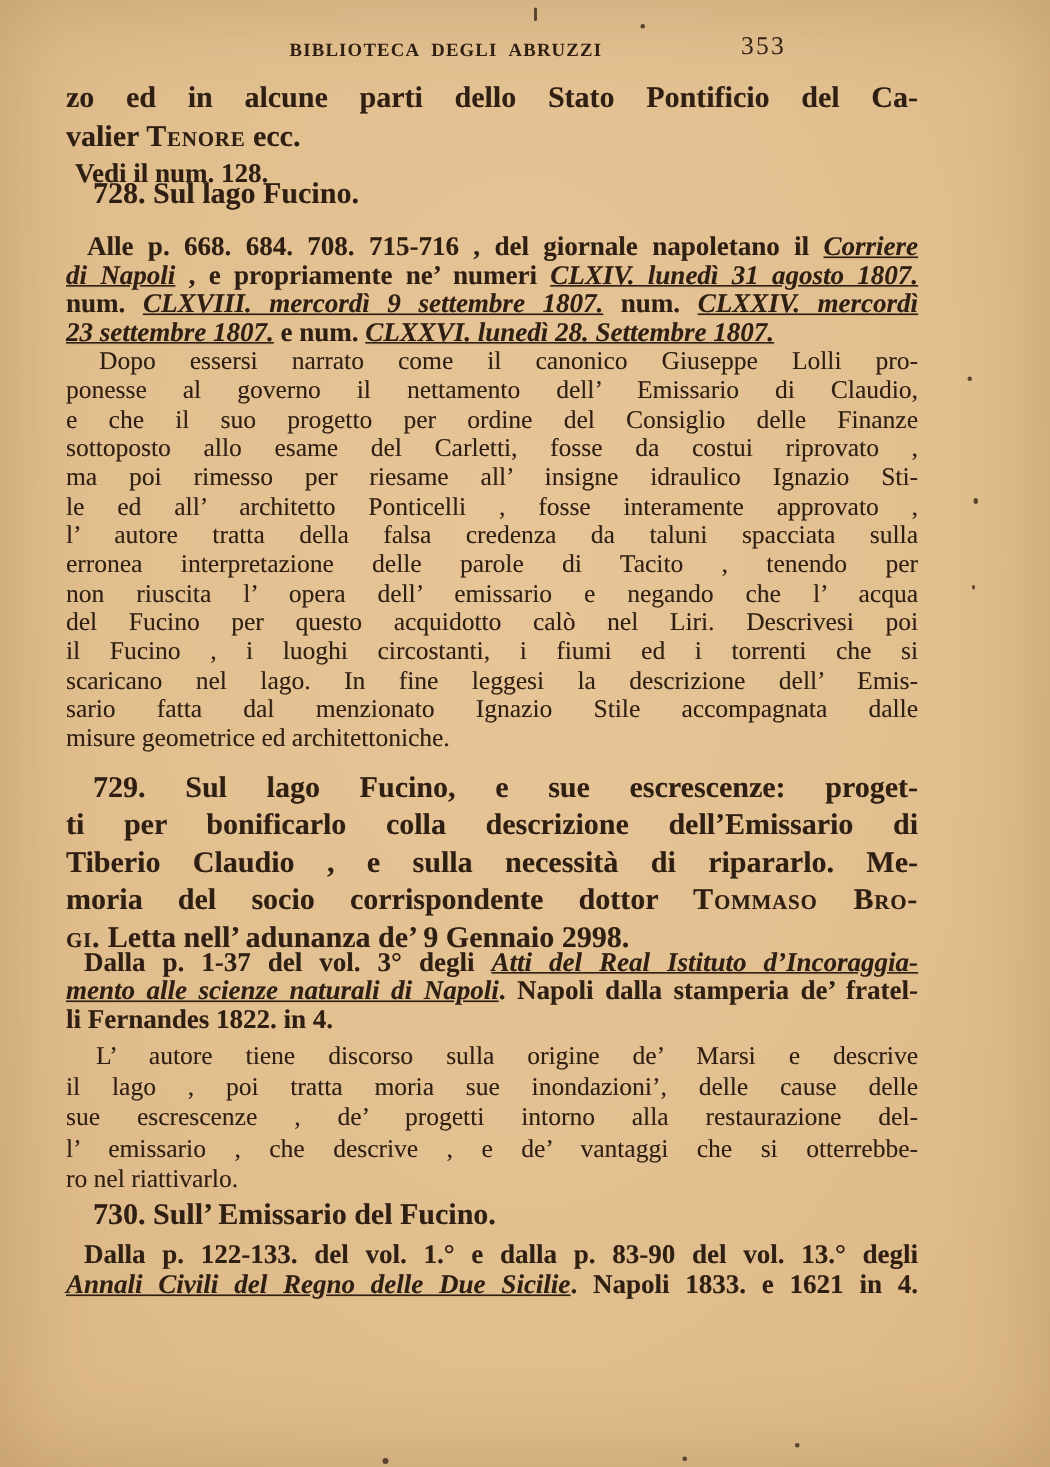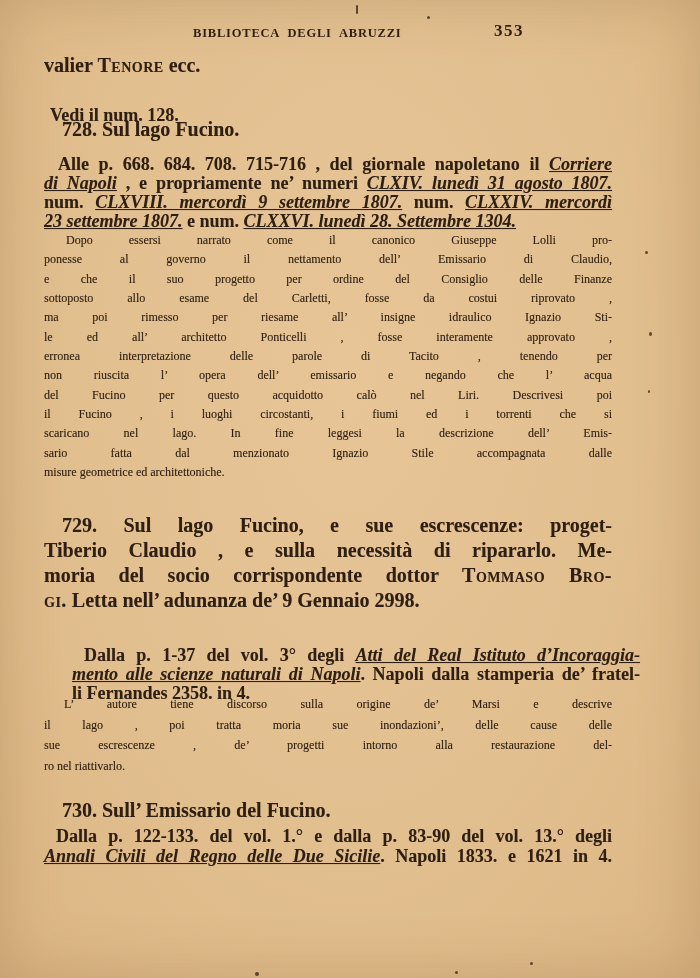--- a/index.html
+++ b/index.html
@@ -15,98 +15,102 @@
     overflow:hidden;
     box-shadow:inset 0 0 60px rgba(120,85,40,.25);
   }
   .hdr-title{
     position:absolute;left:193px;top:26px;
     font-size:12.5px;font-weight:bold;letter-spacing:.8px;word-spacing:4px;
     color:var(--ink);white-space:nowrap;
   }
   .hdr-num{
     position:absolute;left:494px;top:21px;
-    font-size:17px;font-weight:bold;letter-spacing:1.5px;color:var(--ink);
+    font-size:17px;font-weight:normal;letter-spacing:1.5px;color:var(--ink);
   }
   .block{
     position:absolute;left:44px;width:568px;
     color:var(--ink);
     line-height:var(--lh,20px);
     text-shadow:.2px .2px 0 rgba(47,31,18,.35);
   }
   .block .tl{text-align:justify;text-align-last:justify;}
   .block .tl.last{text-align-last:left;}
   .block .tl:first-child{text-indent:var(--indent,0px);}
   .large{font-size:20px;font-weight:bold;}
-  .medium{font-size:12px;}
+  .medium{font-size:17px;}
   .small{font-size:18px;font-weight:bold;}
   .i{font-style:italic;text-decoration:underline;}
   .sc{font-variant:small-caps;letter-spacing:.5px;}
   .speck{position:absolute;background:#3a2817;border-radius:50%;opacity:.8;}
 </style>
 </head>
 <body style="--paper: #e2bf8f; --ink: #2f1f12;">
 
 <div class="page">
 
   <div class="hdr-title">BIBLIOTECA DEGLI ABRUZZI</div>
   <div class="hdr-num">353</div>
 
   <div class="block large" style="top:52px;--lh:26px;--indent:0px;">
+      <div class="tl"><span>zo ed in alcune parti dello Stato Pontificio del Ca-</span></div>
       <div class="tl last"><span>valier </span><span class="sc">Tenore</span><span> ecc.</span></div>
     </div>
 
   <div class="block small" style="top:106px;--lh:19px;--indent:6px;">
       <div class="tl last"><span>Vedi il num. 128.</span></div>
     </div>
 
   <div class="block large" style="top:116px;--lh:27px;--indent:18px;">
       <div class="tl last"><span>728. Sul lago Fucino.</span></div>
     </div>
 
   <div class="block small" style="top:155px;--lh:19px;--indent:14px;">
       <div class="tl"><span>Alle p. 668. 684. 708. 715-716 , del giornale napoletano il </span><span class="i">Corriere</span></div>
       <div class="tl"><span class="i">di Napoli</span><span> , e propriamente ne’ numeri </span><span class="i">CLXIV. lunedì 31 agosto 1807.</span></div>
       <div class="tl"><span>num. </span><span class="i">CLXVIII. mercordì 9 settembre 1807.</span><span> num. </span><span class="i">CLXXIV. mercordì</span></div>
-      <div class="tl last"><span class="i">23 settembre 1807.</span><span> e num. </span><span class="i">CLXXVI. lunedì 28. Settembre 1304.</span></div>
+      <div class="tl last"><span class="i">23 settembre 1807.</span><span> e num. </span><span class="i">CLXXVI. lunedì 28. Settembre 1807.</span></div>
     </div>
 
   <div class="block medium" style="top:231px;--lh:19.35px;--indent:22px;">
       <div class="tl"><span>Dopo essersi narrato come il canonico Giuseppe Lolli pro-</span></div>
       <div class="tl"><span>ponesse al governo il nettamento dell’ Emissario di Claudio,</span></div>
       <div class="tl"><span>e che il suo progetto per ordine del Consiglio delle Finanze</span></div>
       <div class="tl"><span>sottoposto allo esame del Carletti, fosse da costui riprovato ,</span></div>
       <div class="tl"><span>ma poi rimesso per riesame all’ insigne idraulico Ignazio Sti-</span></div>
       <div class="tl"><span>le ed all’ architetto Ponticelli , fosse interamente approvato ,</span></div>
+      <div class="tl"><span>l’ autore tratta della falsa credenza da taluni spacciata sulla</span></div>
       <div class="tl"><span>erronea interpretazione delle parole di Tacito , tenendo per</span></div>
       <div class="tl"><span>non riuscita l’ opera dell’ emissario e negando che l’ acqua</span></div>
       <div class="tl"><span>del Fucino per questo acquidotto calò nel Liri. Descrivesi poi</span></div>
       <div class="tl"><span>il Fucino , i luoghi circostanti, i fiumi ed i torrenti che si</span></div>
       <div class="tl"><span>scaricano nel lago. In fine leggesi la descrizione dell’ Emis-</span></div>
       <div class="tl"><span>sario fatta dal menzionato Ignazio Stile accompagnata dalle</span></div>
       <div class="tl last"><span>misure geometrice ed architettoniche.</span></div>
     </div>
 
   <div class="block large" style="top:513px;font-family:Liberation Serif, serif;--lh:25px;--indent:18px;">
       <div class="tl"><span>729. Sul lago Fucino, e sue escrescenze: proget-</span></div>
+      <div class="tl"><span>ti per bonificarlo colla descrizione dell’Emissario di</span></div>
       <div class="tl"><span>Tiberio Claudio , e sulla necessità di ripararlo. Me-</span></div>
       <div class="tl"><span>moria del socio corrispondente dottor </span><span class="sc">Tommaso Bro-</span></div>
       <div class="tl last"><span class="sc">gi.</span><span> Letta nell’ adunanza de’ 9 Gennaio 2998.</span></div>
     </div>
 
-  <div class="block small" style="top:646px;margin-left:28px;--lh:19px;--indent:12px;">
+  <div class="block small" style="top:632px;--lh:19px;--indent:12px;">
       <div class="tl"><span>Dalla p. 1-37 del vol. 3° degli </span><span class="i">Atti del Real Istituto d’Incoraggia-</span></div>
       <div class="tl"><span class="i">mento alle scienze naturali di Napoli</span><span>. Napoli dalla stamperia de’ fratel-</span></div>
-      <div class="tl last"><span>li Fernandes 2358. in 4.</span></div>
+      <div class="tl last"><span>li Fernandes 1822. in 4.</span></div>
     </div>
 
   <div class="block medium" style="top:694px;--lh:20.6px;--indent:20px;">
       <div class="tl"><span>L’ autore tiene discorso sulla origine de’ Marsi e descrive</span></div>
       <div class="tl"><span>il lago , poi tratta moria sue inondazioni’, delle cause delle</span></div>
       <div class="tl"><span>sue escrescenze , de’ progetti intorno alla restaurazione del-</span></div>
+      <div class="tl"><span>l’ emissario , che descrive , e de’ vantaggi che si otterrebbe-</span></div>
       <div class="tl last"><span>ro nel riattivarlo.</span></div>
     </div>
 
   <div class="block large" style="top:797px;--lh:27px;--indent:18px;">
       <div class="tl last"><span>730. Sull’ Emissario del Fucino.</span></div>
     </div>
 
   <div class="block small" style="top:827px;--lh:19.5px;--indent:12px;">
       <div class="tl"><span>Dalla p. 122-133. del vol. 1.° e dalla p. 83-90 del vol. 13.° degli</span></div>
       <div class="tl"><span class="i">Annali Civili del Regno delle Due Sicilie</span><span>. Napoli 1833. e 1621 in 4.</span></div>

